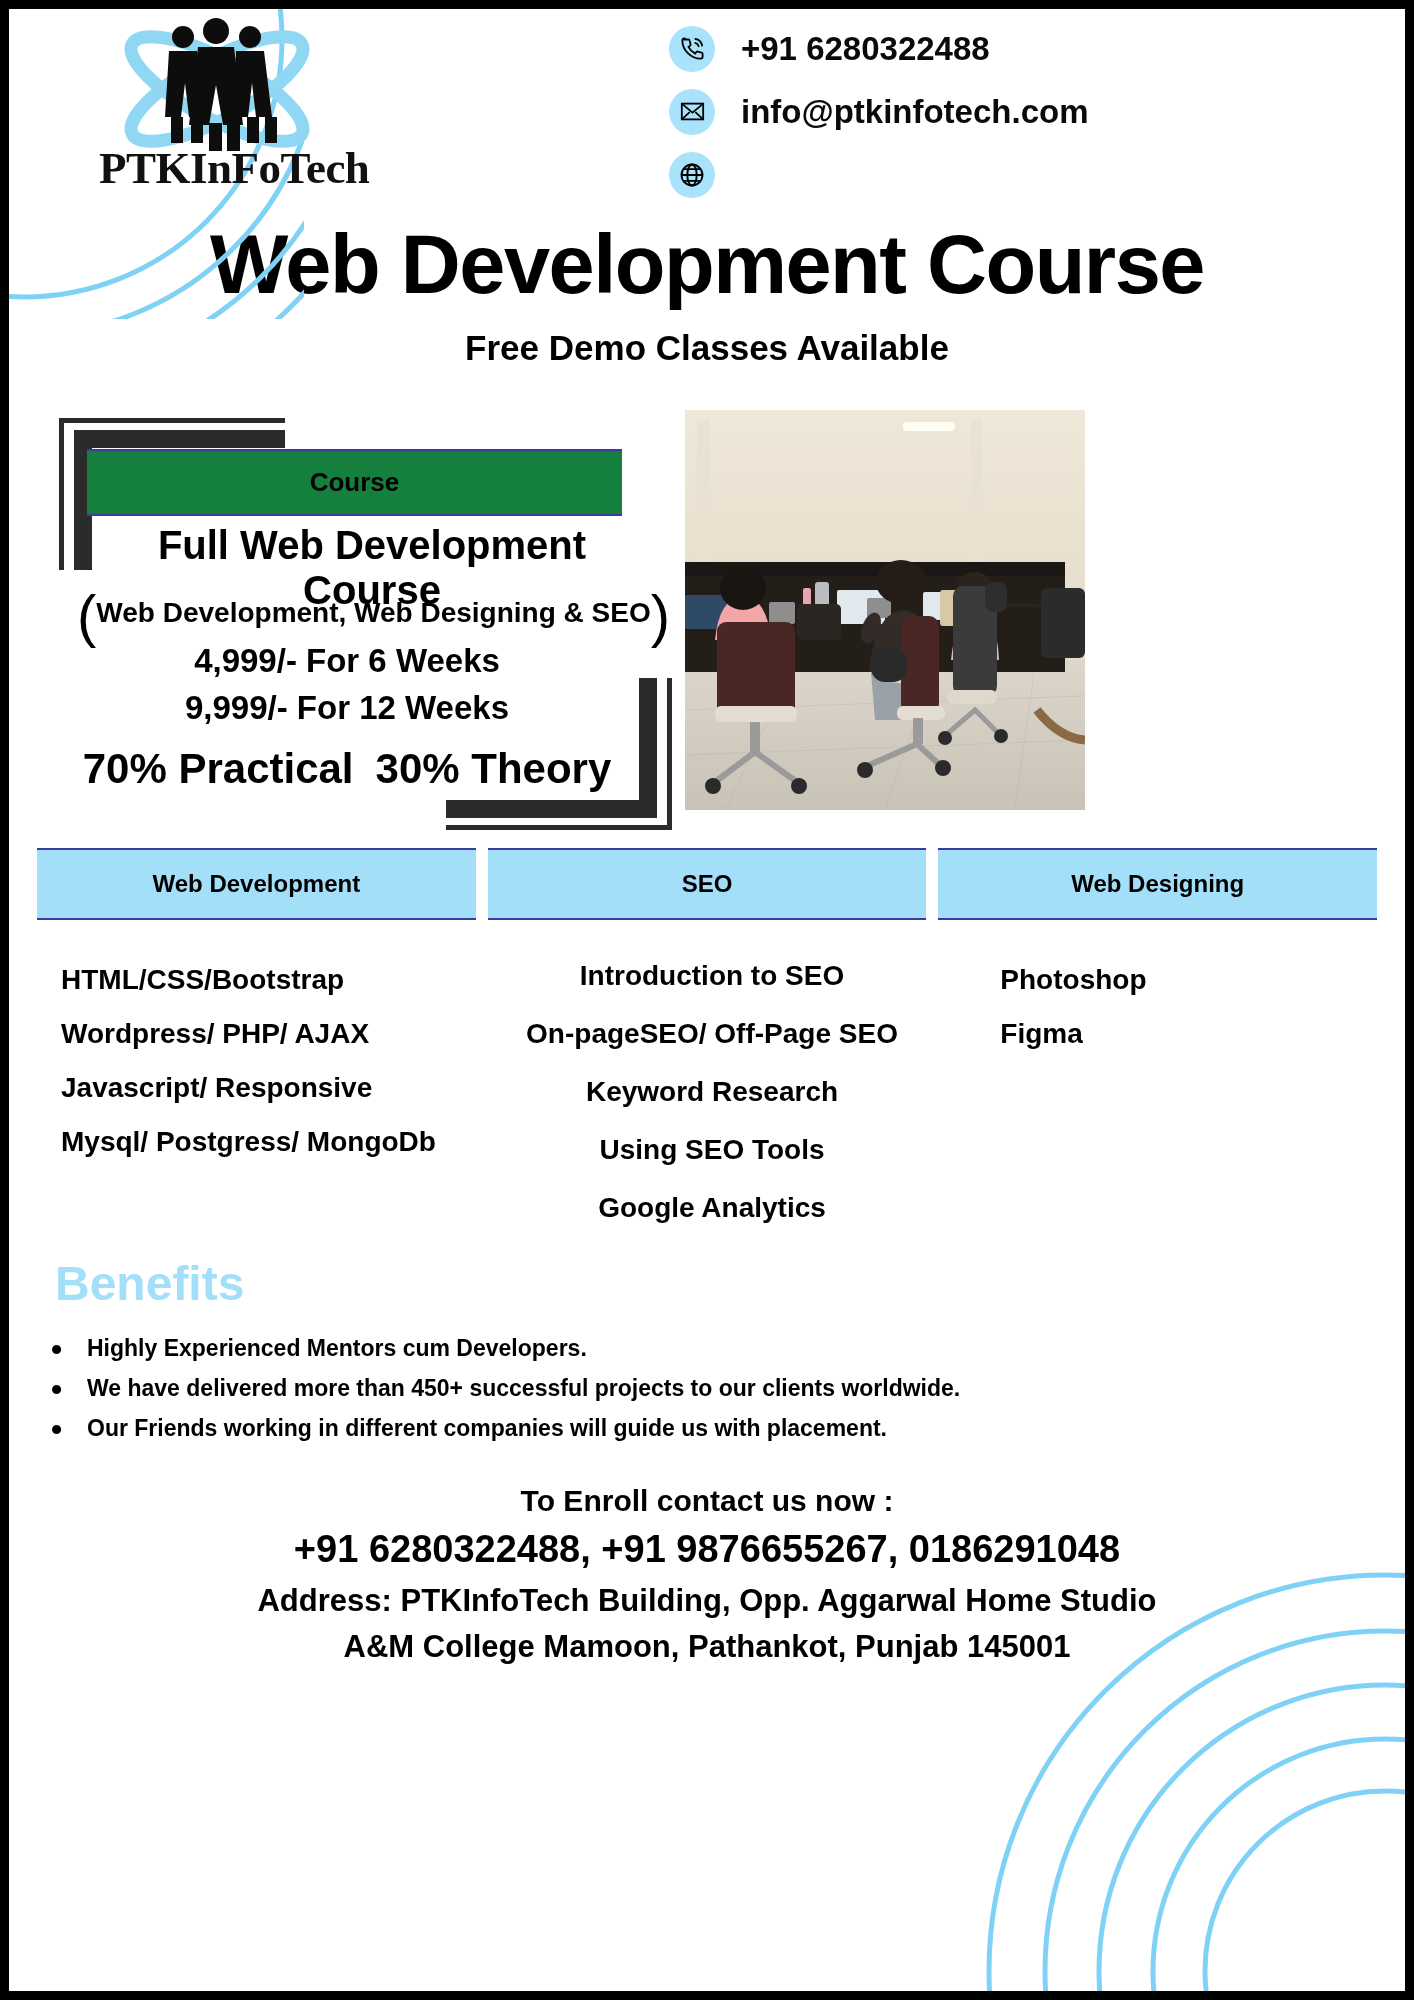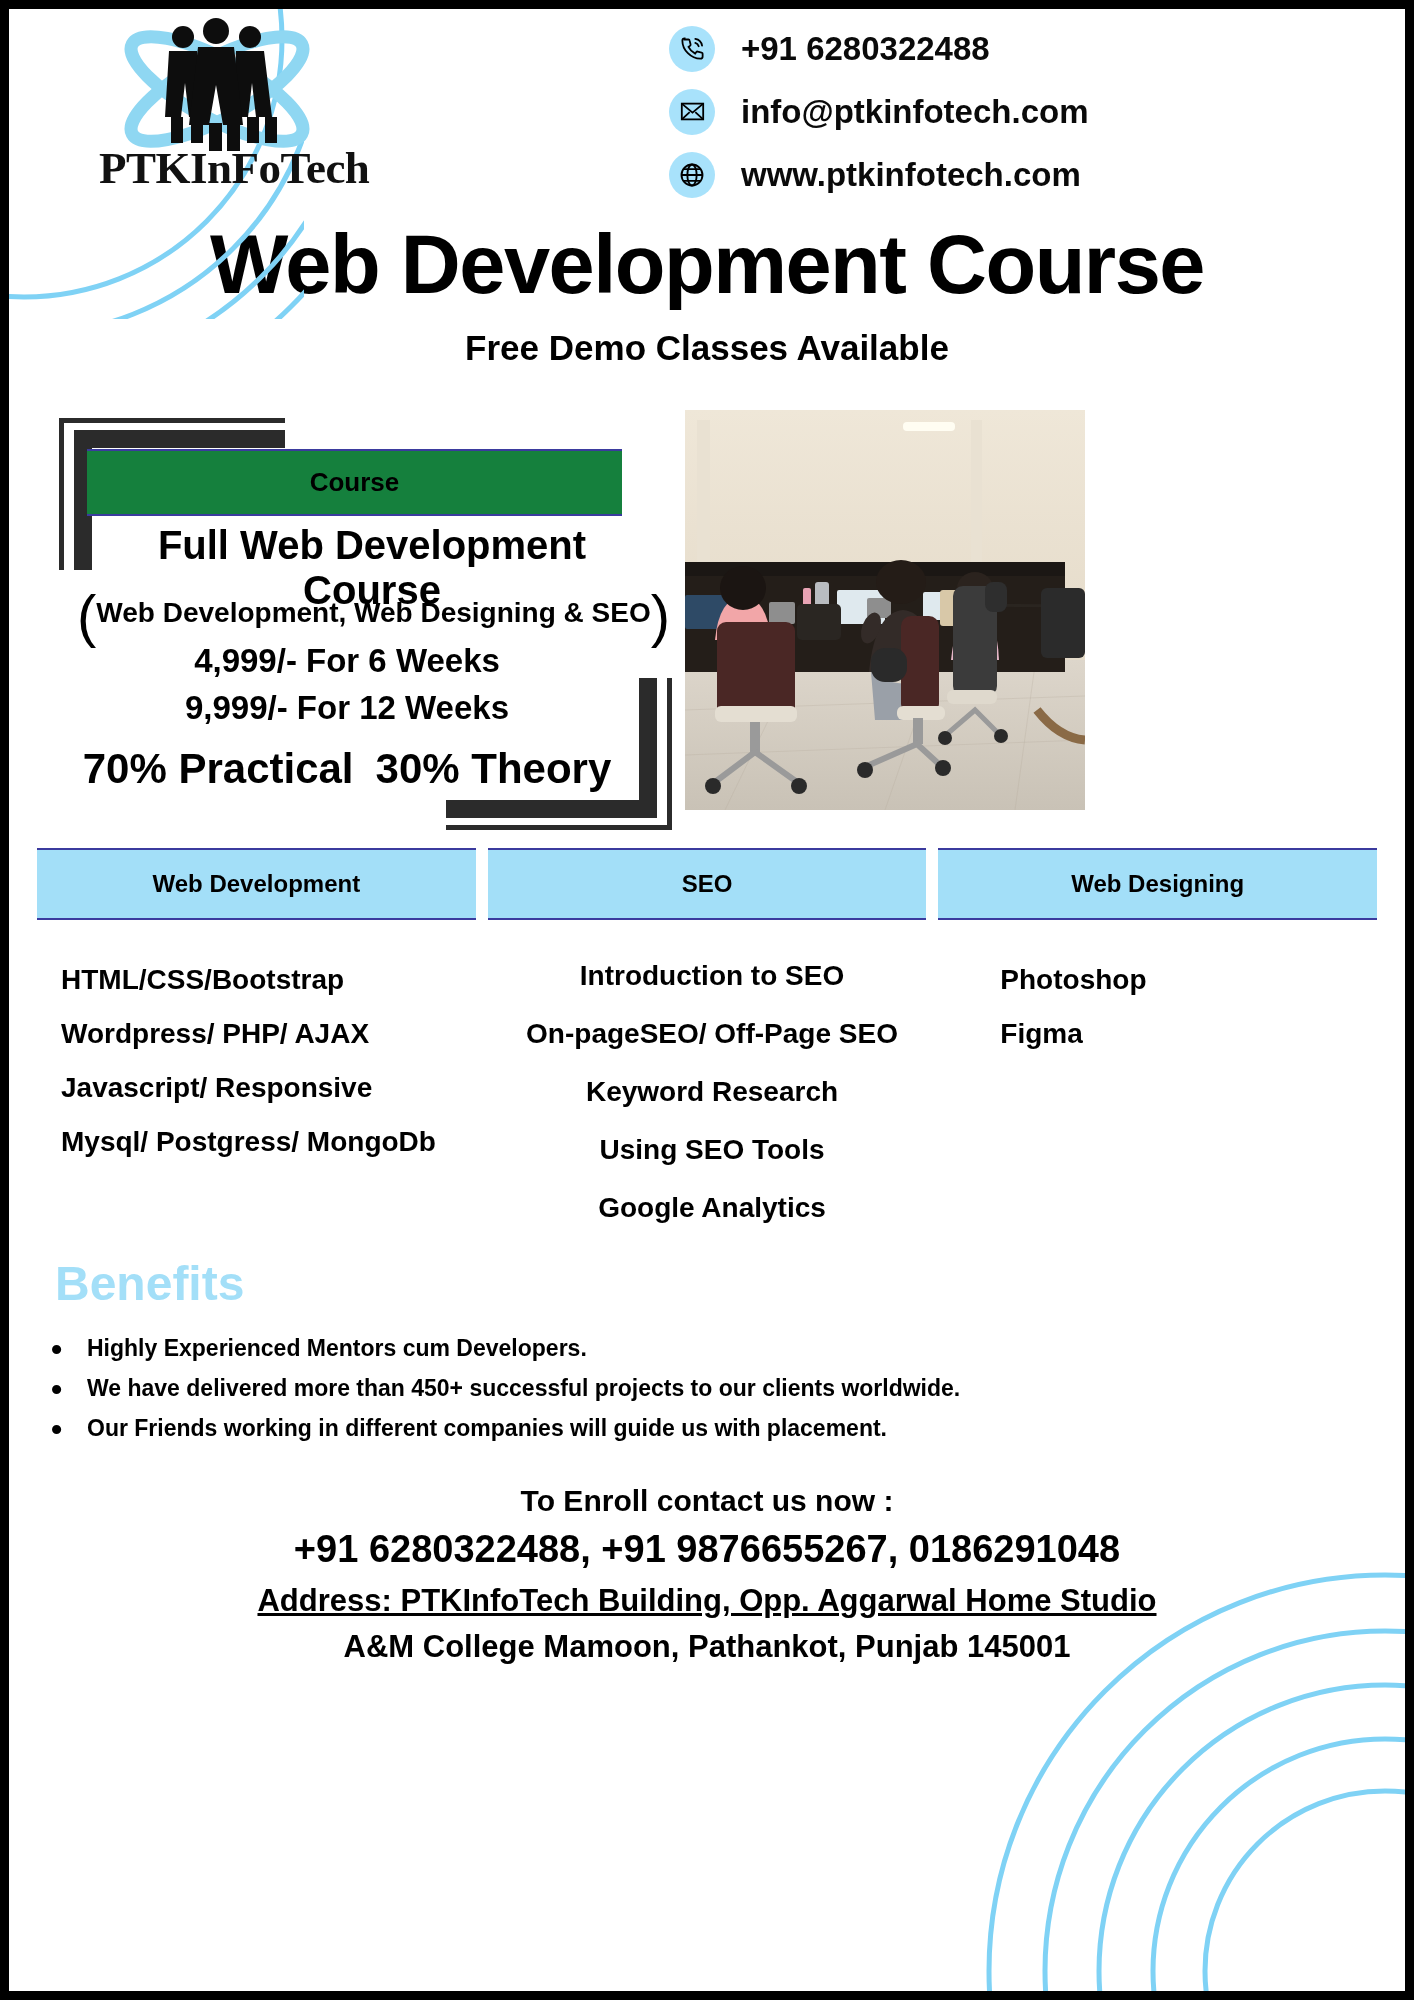--- a/index.html
+++ b/index.html
@@ -270,21 +270,21 @@
     position: absolute;
     left: 8px;
     top: -4px;
     font-size: 32px;
   }
 
   
   .footer { margin-top: 42px; text-align: center; }
   .foot-enroll { font-size: 30px; font-weight: 700; color: #000; }
   .foot-phones { font-size: 38px; font-weight: 700; color: #000; margin-top: 10px; }
-  .foot-addr { font-size: 31px; font-weight: 700; color: #000; margin-top: 12px; text-decoration: underline; }
+  .foot-addr { font-size: 31px; font-weight: 700; color: #000; margin-top: 12px; }
   .foot-addr2 { font-size: 31px; font-weight: 700; color: #000; margin-top: 10px; }
 </style>
 </head>
 <body>
 
 <div id="poster">
 
   <svg class="arcs arcs-tl" width="560" height="560" viewBox="0 0 560 560">
     <g fill="none" stroke="#7FD2F5" stroke-width="5">
       <circle cx="280" cy="280" r="258"></circle>
@@ -355,21 +355,20 @@
       </div>
 
       <div class="contact-row">
         <span class="contact-icon">
           <svg width="28" height="28" viewBox="0 0 24 24" fill="none" stroke="#000" stroke-width="1.6">
             <circle cx="12" cy="12" r="9"></circle>
             <ellipse cx="12" cy="12" rx="4" ry="9"></ellipse>
             <path d="M3 12h18M4.4 7h15.2M4.4 17h15.2"></path>
           </svg>
         </span>
-        <span class="contact-text">www.ptkinfotech.com</span>
       </div>
 
     </div>
   </div>
 
   <div class="main-title">Web Development Course</div>
   <div class="sub-title">Free Demo Classes Available</div>
 
   <div class="course-area">
 

